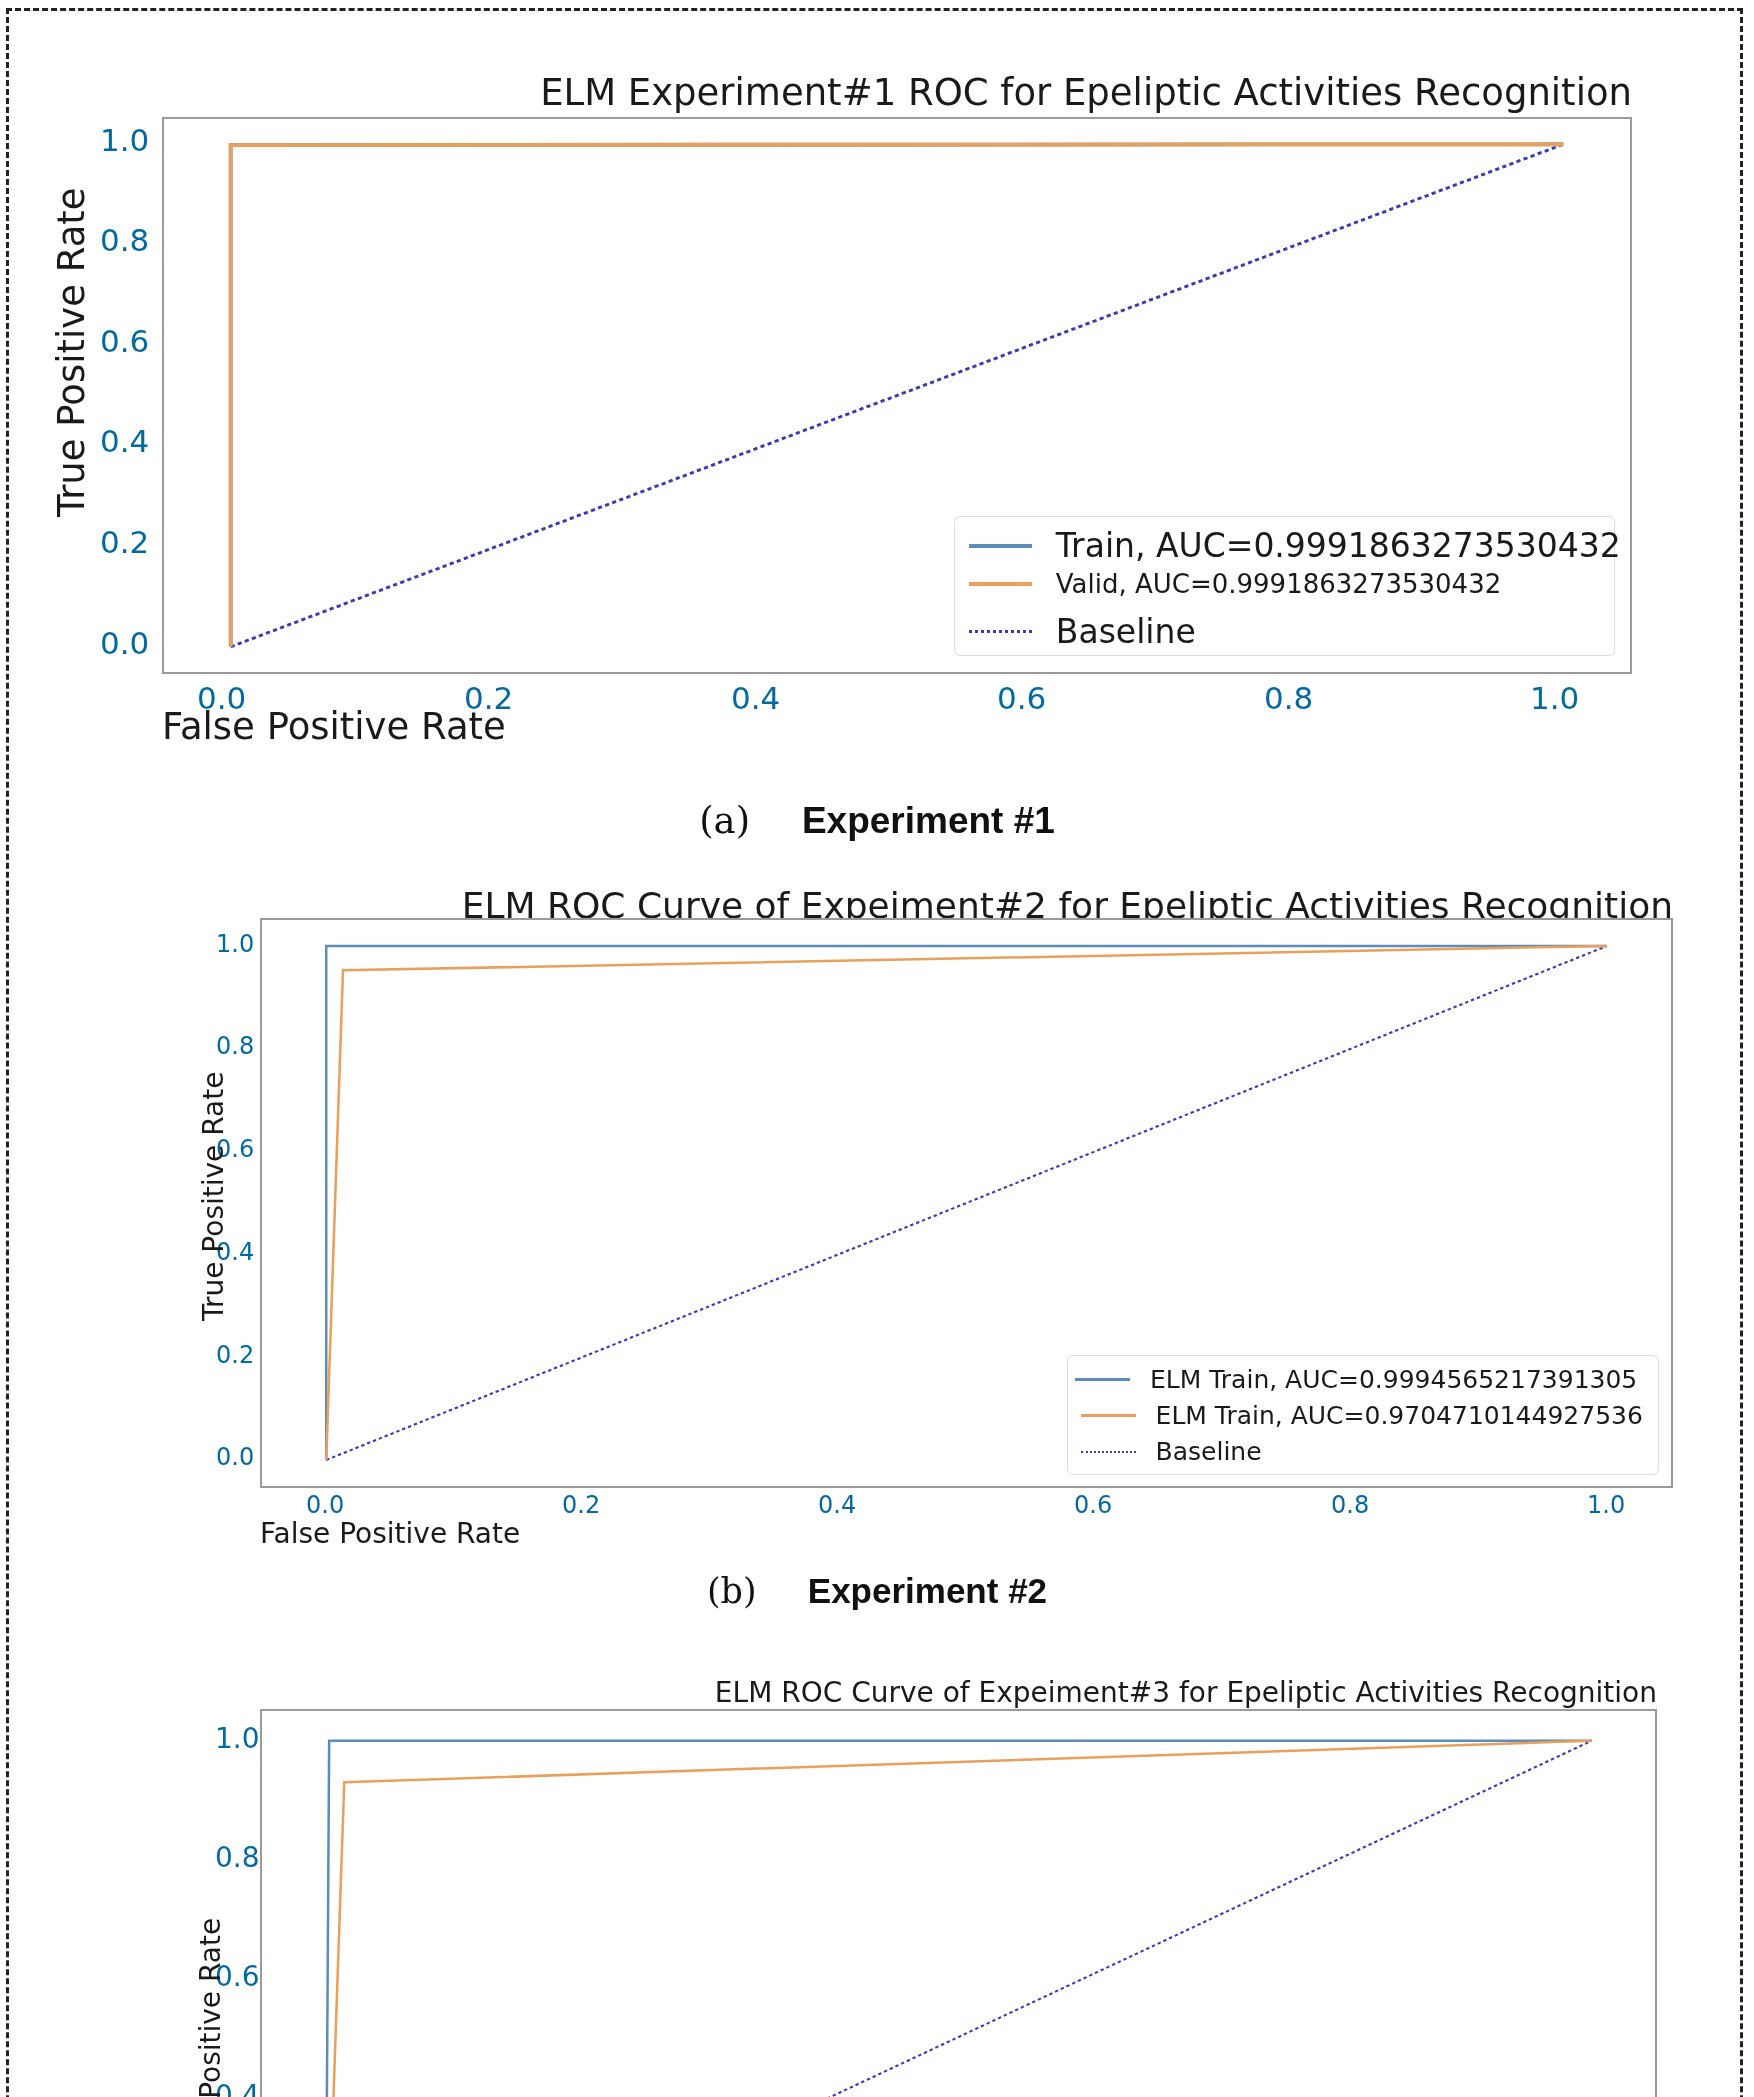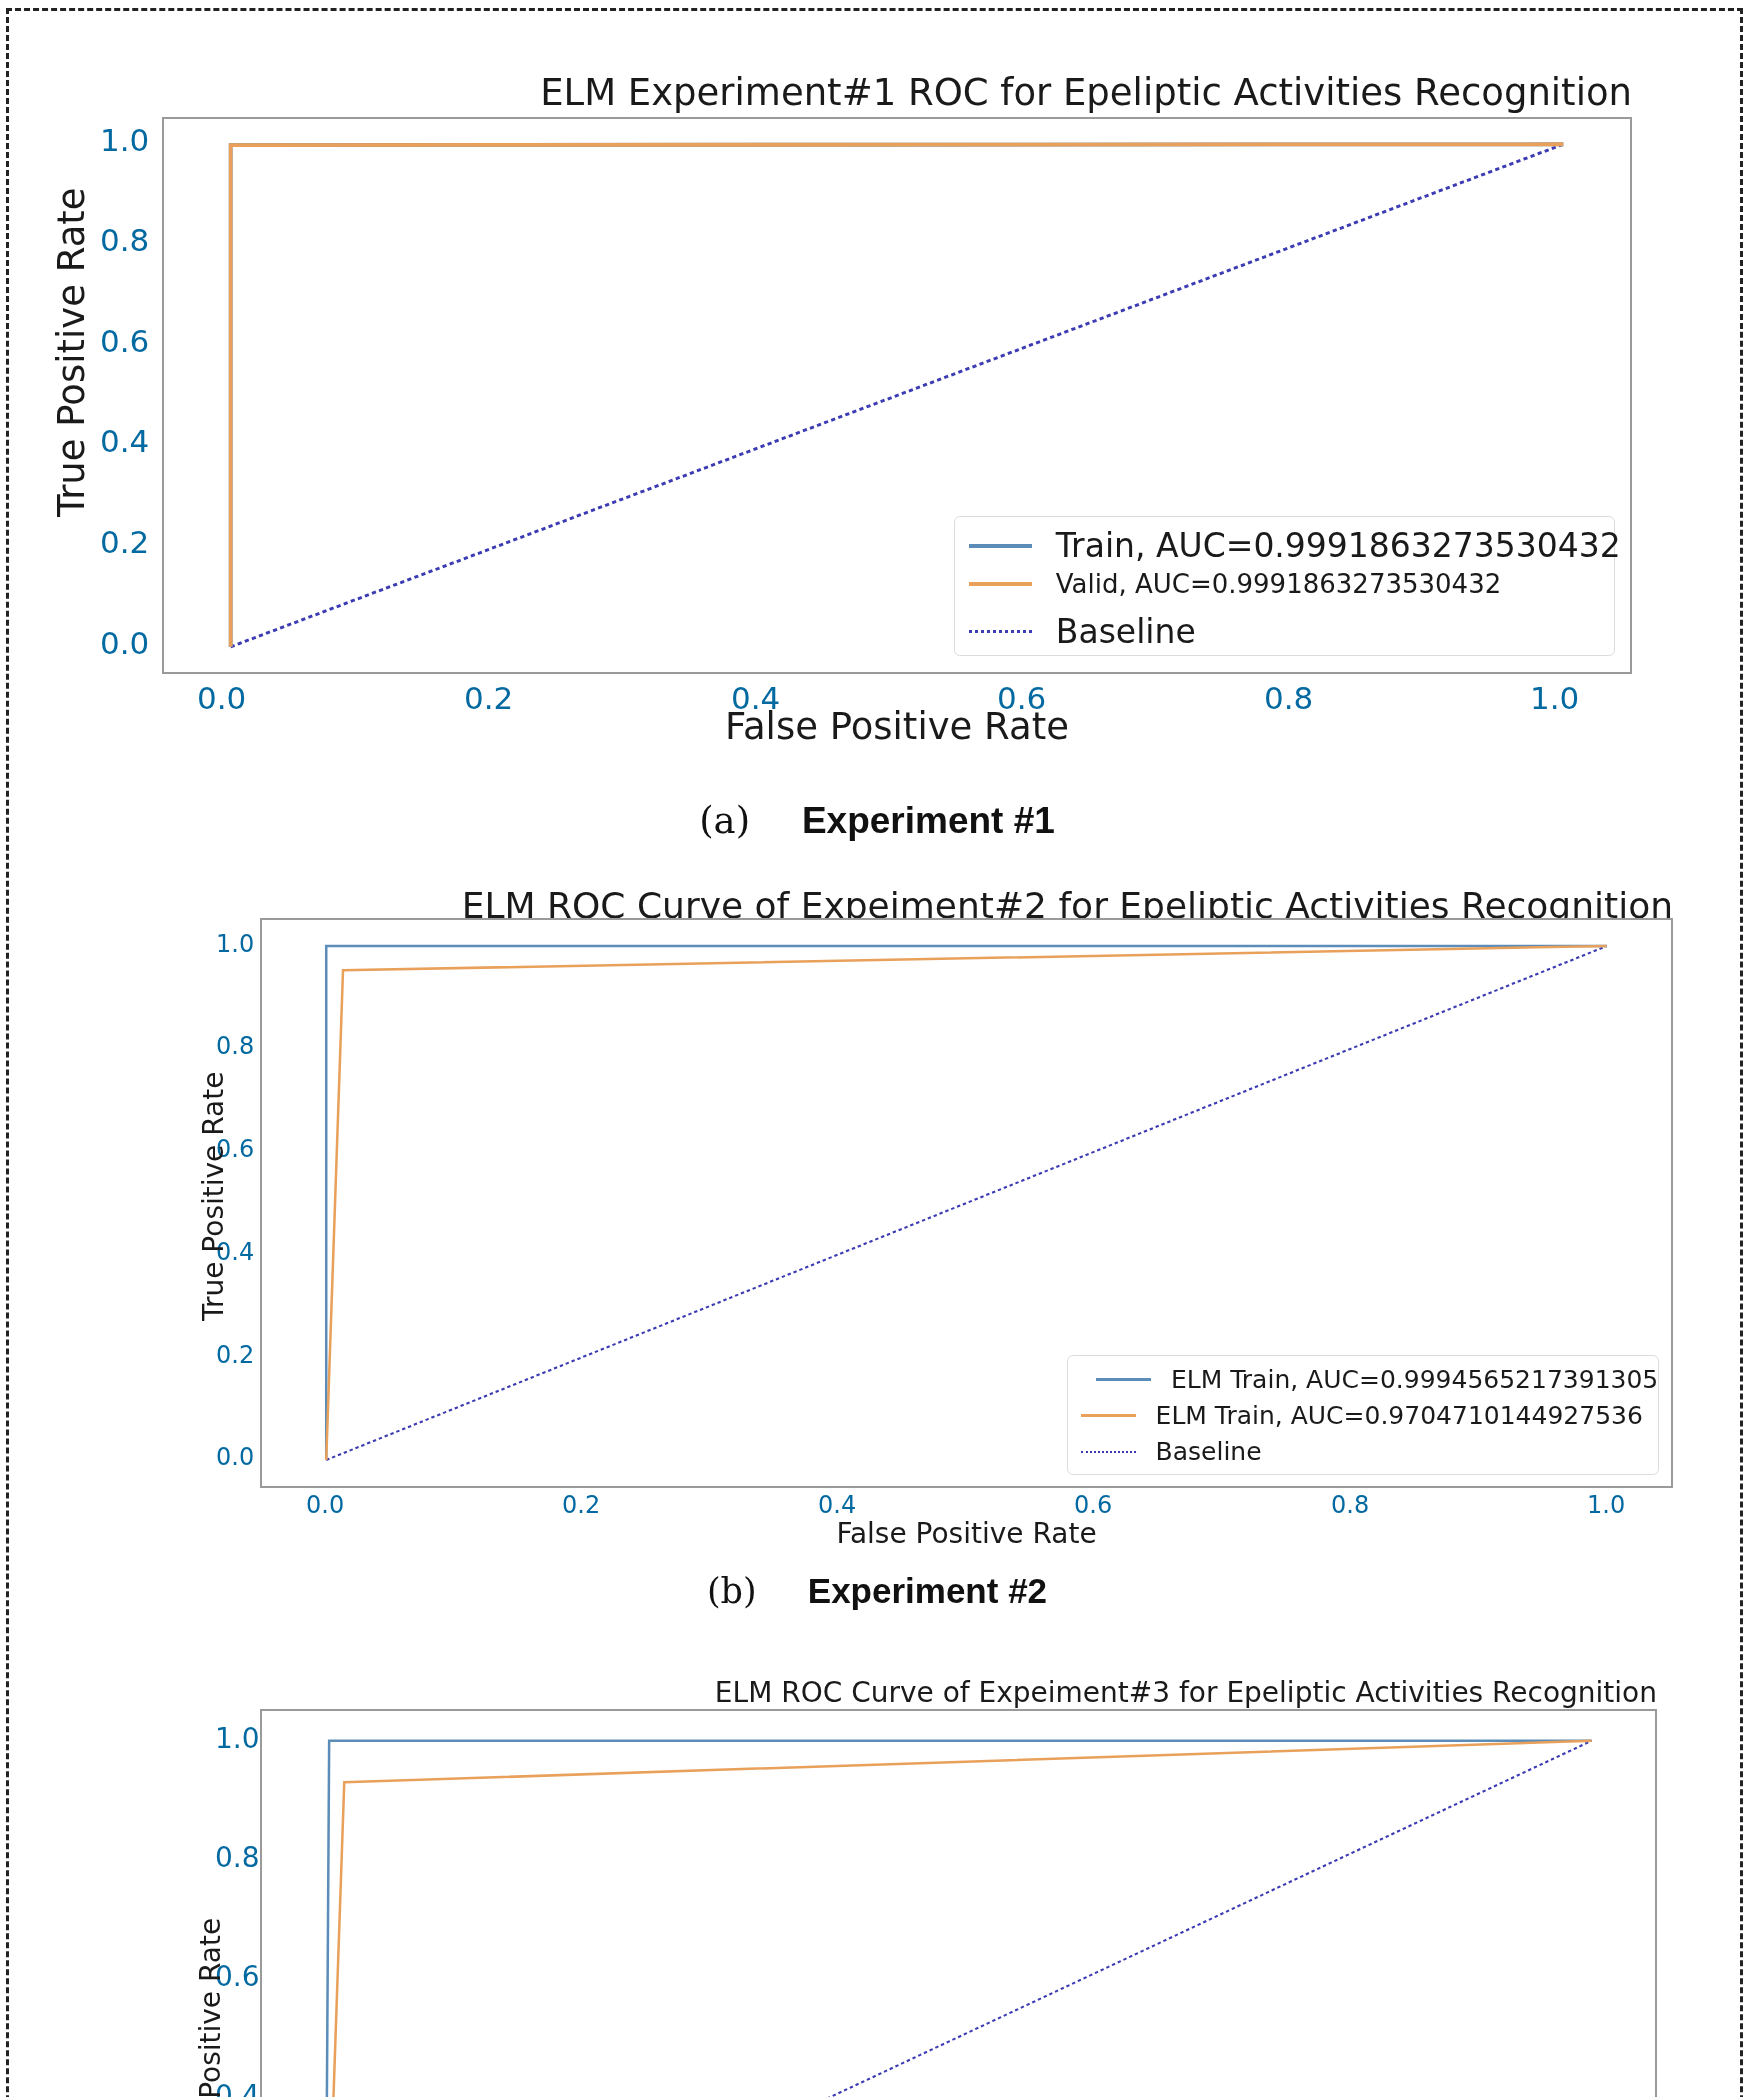--- a/index.html
+++ b/index.html
@@ -3,21 +3,21 @@
 <meta charset="utf-8">
 <style>
   html, body { margin:0; padding:0; background:#ffffff; }
   body { width:1754px; height:2542px; position:relative; overflow:hidden; font-family:"DejaVu Sans", sans-serif; color:#111; }
   .frame { position:absolute; left:5.9px; top:7.6px; width:1737px; height:2525px; border:3.4px dashed #222; box-sizing:border-box; }
   .chart-title { position:absolute; text-align:right; white-space:nowrap; color:#1a1a1a; }
   .axes { position:absolute; border:2.1px solid #9a9a9a; box-sizing:border-box; background:#fff; }
   .axes svg { position:absolute; left:0; top:0; overflow:visible; }
   .tick-label { position:absolute; white-space:nowrap; color:#0369a1; }
   .ylabel { position:absolute; white-space:nowrap; transform:rotate(-90deg); transform-origin:center center; color:#1a1a1a; }
-  .xlabel { position:absolute; white-space:nowrap; text-align:center; color:#1a1a1a; }
+  .xlabel { position:absolute; white-space:nowrap; text-align:left; color:#1a1a1a; }
   .legend { position:absolute; border:1.7px solid #dcdcdc; border-radius:5.9px; background:rgba(255,255,255,0.9); box-sizing:border-box; }
   .legend-row { position:absolute; display:flex; align-items:center; white-space:nowrap; color:#1a1a1a; }
   .legend-swatch { display:inline-block; }
   .caption { position:absolute; text-align:center; white-space:nowrap; color:#111; }
   .caption .letter { font-family:"DejaVu Serif", serif; font-weight:normal; }
   .caption .text { font-family:"Liberation Sans", sans-serif; font-weight:bold;margin-left:40px; }
 </style>
 </head>
 <body>
 
@@ -77,21 +77,21 @@
   <div class="chart-title" style="left:260px; top:885px; width:1413px; font-size:36px;">ELM ROC Curve of Expeiment#2 for Epeliptic Activities Recognition</div>
 
   <div class="axes" style="left:260px; top:918px; width:1413px; height:570px;">
     <svg width="1409" height="566" viewBox="0 0 3358 1349">
       <polyline points="153,1287 3205,62" fill="none" stroke="#3b3bb3" stroke-width="5" stroke-dasharray="8,7"></polyline>
       <polyline points="153,1287 153,62 3205,62" fill="none" stroke="#5b8db8" stroke-width="6"></polyline>
       <polyline points="153,1287 193,120 3205,62" fill="none" stroke="#e8a05a" stroke-width="6"></polyline>
     </svg>
 
     <div class="legend" style="left:805px; top:435px; width:592px; height:120px;">
-      <div class="legend-row" style="left:28px; top:9.2px; font-size:25px;">
+      <div class="legend-row" style="left:7px; top:9.2px; font-size:25px;">
         <span class="legend-swatch" style="width:55px; height:2.5px; background:#5b8db8; margin-right:20px;"></span>
         <span>ELM Train, AUC=0.9994565217391305</span>
       </div>
       <div class="legend-row" style="left:12.6px; top:45px; font-size:25px;">
         <span class="legend-swatch" style="width:55px; height:2.5px; background:#e8a05a; margin-right:20px;"></span>
         <span>ELM Train, AUC=0.9704710144927536</span>
       </div>
       <div class="legend-row" style="left:12.6px; top:81px; font-size:25px;">
         <span class="legend-swatch" style="width:55px; height:0; border-top:2.5px dotted #3b3bb3; margin-right:20px;"></span>
         <span>Baseline</span>

